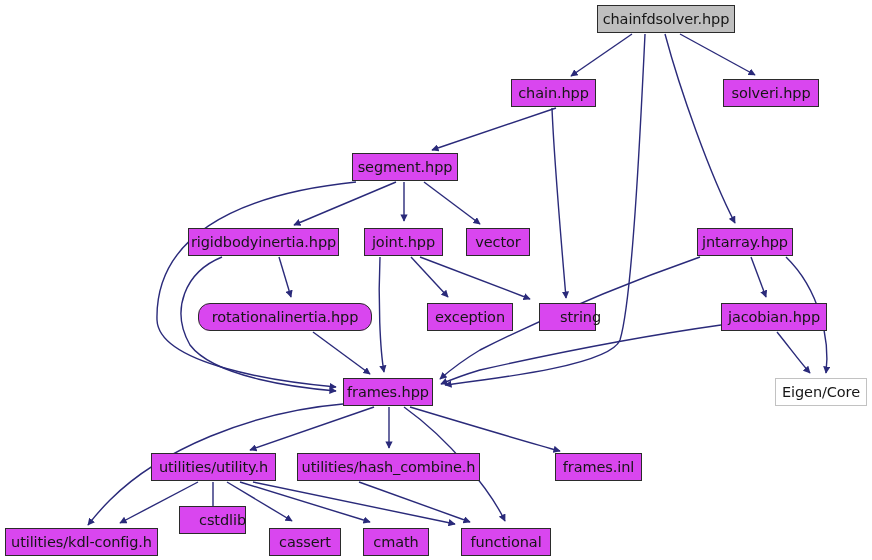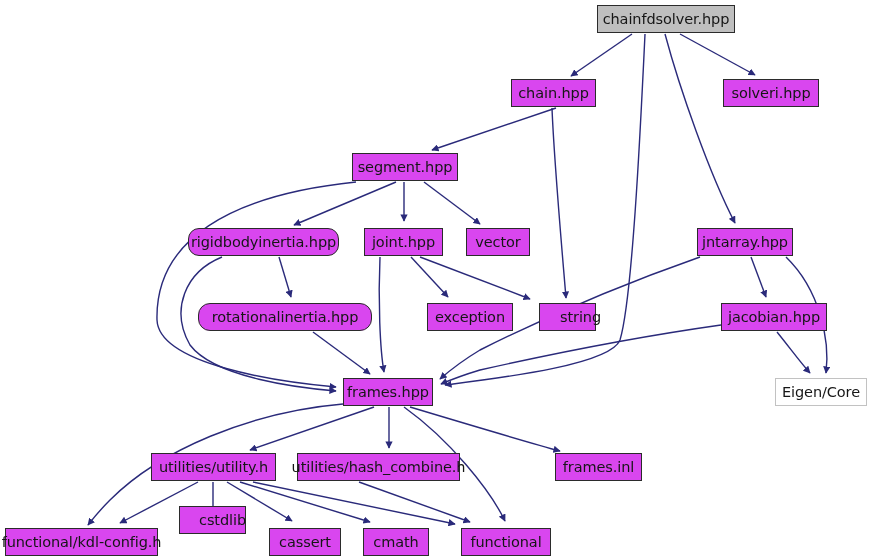--- a/index.html
+++ b/index.html
@@ -98,21 +98,21 @@
       </div>
       <div class="node" style="left: 511px; top: 79px; width: 85px;">
         <span class="node-label">chain.hpp</span>
       </div>
       <div class="node" style="left: 723px; top: 79px; width: 96px;">
         <span class="node-label">solveri.hpp</span>
       </div>
       <div class="node" style="left: 352px; top: 153px; width: 106px;">
         <span class="node-label">segment.hpp</span>
       </div>
-      <div class="node" style="left: 188px; top: 228px; width: 151px; border-radius: 11px;">
+      <div class="node" style="left: 188px; top: 228px; width: 151px;">
         <span class="node-label">rigidbodyinertia.hpp</span>
       </div>
       <div class="node" style="left: 364px; top: 228px; width: 79px;">
         <span class="node-label">joint.hpp</span>
       </div>
       <div class="node" style="left: 466px; top: 228px; width: 64px;">
         <span class="node-label">vector</span>
       </div>
       <div class="node" style="left: 697px; top: 228px; width: 96px;">
         <span class="node-label">jntarray.hpp</span>
@@ -131,28 +131,28 @@
       </div>
       <div class="node" style="left: 343px; top: 378px; width: 90px;">
         <span class="node-label">frames.hpp</span>
       </div>
       <div class="node ext" style="left: 775px; top: 378px; width: 92px;">
         <span class="node-label">Eigen/Core</span>
       </div>
       <div class="node" style="left: 151px; top: 453px; width: 125px;">
         <span class="node-label">utilities/utility.h</span>
       </div>
-      <div class="node" style="left: 297px; top: 453px; width: 163px;">
+      <div class="node" style="left: 297px; top: 453px; width: 183px;">
         <span class="node-label">utilities/hash_combine.h</span>
       </div>
       <div class="node" style="left: 555px; top: 453px; width: 87px;">
         <span class="node-label">frames.inl</span>
       </div>
       <div class="node" style="left: 5px; top: 528px; width: 153px;">
-        <span class="node-label">functional/kdl-config.h</span>
+        <span class="node-label">utilities/kdl-config.h</span>
       </div>
       <div class="node" style="left: 179px; top: 506px; width: 67px; padding-left: 20px;">
         <span class="node-label">cstdlib</span>
       </div>
       <div class="node" style="left: 269px; top: 528px; width: 72px;">
         <span class="node-label">cassert</span>
       </div>
       <div class="node" style="left: 363px; top: 528px; width: 66px;">
         <span class="node-label">cmath</span>
       </div>

